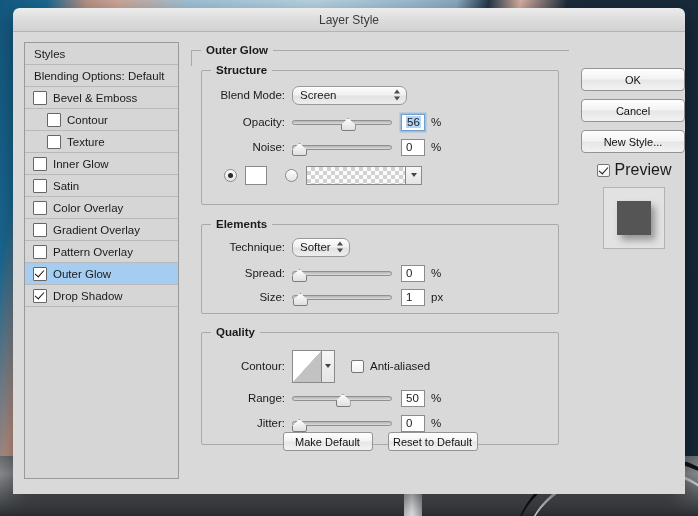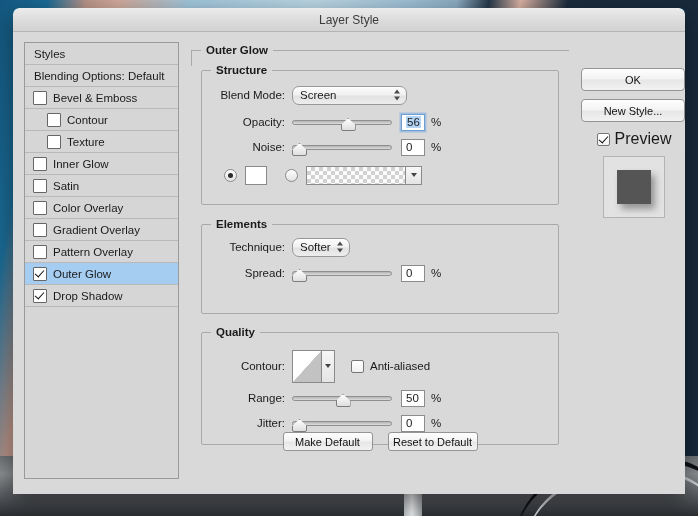--- a/index.html
+++ b/index.html
@@ -584,20 +584,31 @@
           <span class="slider" style="margin-left:7px;">
             <span class="track"></span>
             <span class="thumb" id="thumb-spread" style="left: 0px;"></span>
           </span>
           <span class="numfield" style="margin-left:9px;">
             <span class="val">0</span>
           </span>
           <span class="unit">%</span>
         </div>
 
+        <div class="row" style="left:7px; top:62px;">
+          <span class="lbl" style="width:76px;">Size:</span>
+          <span class="slider" style="margin-left:7px;">
+            <span class="track"></span>
+            <span class="thumb" id="thumb-size" style="left: 0.87px;"></span>
+          </span>
+          <span class="numfield" style="margin-left:9px;">
+            <span class="val">1</span>
+          </span>
+          <span class="unit">px</span>
+        </div>
       </div>
 
       <div class="group" id="grp-quality">
         <span class="legend">Quality</span>
 
         <div class="row" style="left:7px; top:16px; height:34px;">
           <span class="lbl" style="width:76px;">Contour:</span>
           <span class="contour-box" style="margin-left:7px;">
             <span class="curve"></span>
             <span class="drop">
@@ -634,20 +645,21 @@
       </div>
     </div>
 
     <div id="bottom-buttons">
       <div class="btn square">Make Default</div>
       <div class="btn square">Reset to Default</div>
     </div>
 
     <div id="right-col">
       <div class="btn">OK</div>
+      <div class="btn">Cancel</div>
       <div class="btn">New Style...</div>
 
       <div id="preview-row">
         <span class="chk checked"></span>
         <span class="label">Preview</span>
       </div>
 
       <div id="preview-box">
         <div id="preview-swatch" style="background: rgb(85, 85, 85);"></div>
       </div>

